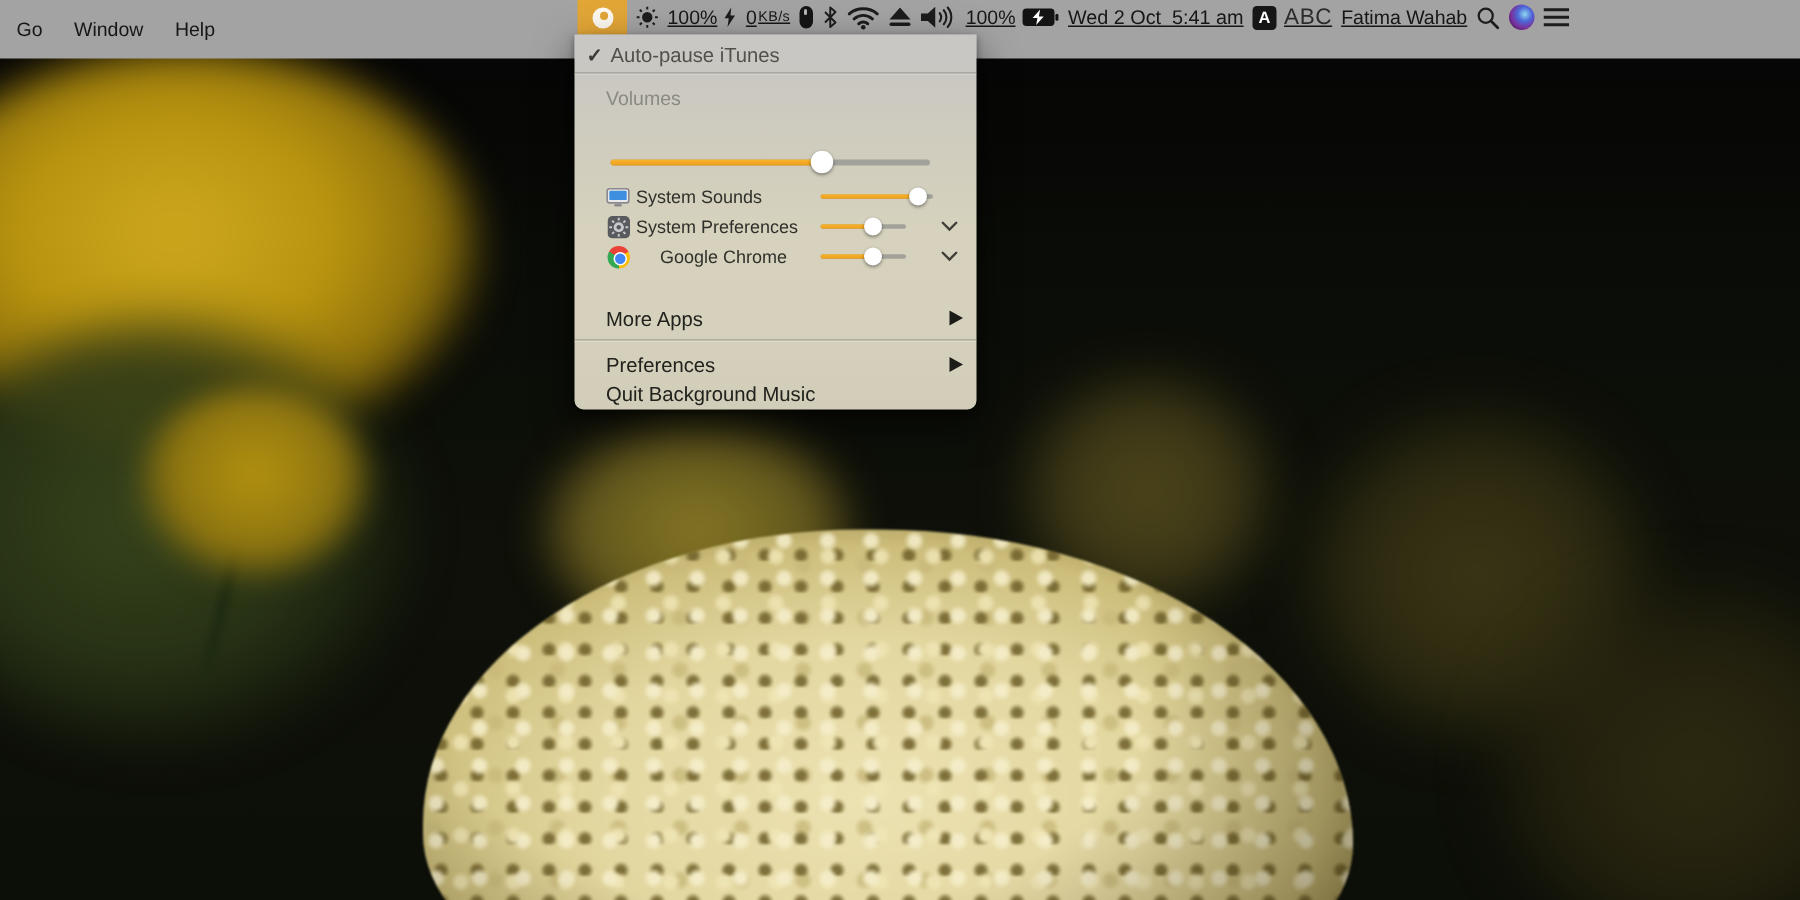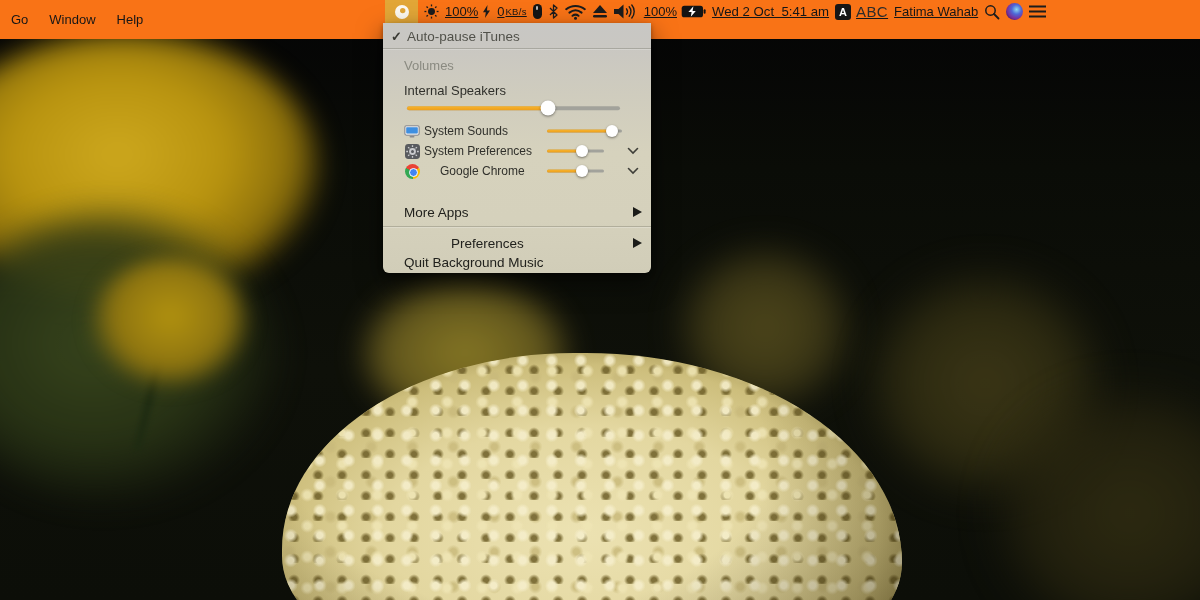--- a/index.html
+++ b/index.html
@@ -33,21 +33,21 @@
       radial-gradient(circle at 72% 58%, #efe5b5 3px, rgba(239,229,181,0) 7px),
       radial-gradient(circle at 50% 82%, #6e5f28 2.5px, rgba(110,95,40,0) 6px),
       radial-gradient(circle at 18% 68%, #c9ba7c 3px, rgba(201,186,124,0) 7px);
     background-size:29px 25px, 35px 31px, 24px 21px, 41px 35px; }
   .wp-shade { position:absolute; inset:0; border-radius:inherit;
     background:radial-gradient(ellipse at 40% 30%, rgba(0,0,0,0) 45%, rgba(25,20,5,.38) 85%, rgba(12,10,3,.6) 100%); }
   .wp-stem { left:150px; top:290px; width:7px; height:140px; border-radius:4px; transform:rotate(14deg);
     background:#1d2a11; filter:blur(3px); }
 
   
-  .menubar { position:absolute; left:0; top:0; width:1200px; height:39px; background:#f97316;
+  .menubar { position:absolute; left:0; top:0; width:1200px; height:39px; background:#a3a3a3;
     display:flex; align-items:flex-start; font-size:13px; color:#161616; z-index:5; }
   .appmenus { display:flex; align-items:center; gap:19px; padding-left:10px; height:100%; }
   .appmenu-item { display:flex; align-items:center; height:100%; padding:0 1px; }
   .statusbar { position:absolute; left:385px; top:0; height:23px; display:flex; align-items:center; gap:6px;text-decoration:underline; }
   .status-item { display:flex; align-items:center; height:23px; gap:4px; white-space:pre; }
   .bgm-button { width:33px; height:23px; display:flex; align-items:center; justify-content:center; }
   .small-caps { font-size:9.5px; letter-spacing:.3px; }
   .mouse-icon { width:9px; height:15px; background:#151515; border-radius:4.5px; position:relative; }
   .mouse-icon::after { content:''; position:absolute; left:3.2px; top:2px; width:2.4px; height:4px;
     border-radius:1.2px; background:#b8b7b6; }
@@ -96,21 +96,21 @@
   .chrome-logo { width:15px; height:15px; border-radius:50%; position:relative;
     background:conic-gradient(from -60deg, #ea4335 0 120deg, #fbbc05 0 240deg, #34a853 0 360deg); }
   .chrome-logo::after { content:''; position:absolute; left:4px; top:4px; width:7px; height:7px;
     border-radius:50%; background:#4285f4; border:1.5px solid #fff; }
   .finder-logo { width:15px; height:15px; border-radius:3.4px; overflow:hidden; position:relative;
     background:linear-gradient(90deg,#8fd0f2 0 50%, #1e6fd0 50% 100%); }
   .finder-logo::after { content:''; position:absolute; left:2.6px; right:2.6px; bottom:2.8px; height:5.5px;
     border:1.3px solid #0e3a66; border-top:none; border-radius:0 0 7px 7px; }
 
   .mi-bottom { padding-left:21px; font-size:13.5px; font-weight:500; color:#21211d; height:22px; }
-  .mi-moreapps { top:178px; } .mi-preferences { top:209px;margin-left:47px; } .mi-quit { top:228px; }
+  .mi-moreapps { top:178px; } .mi-preferences { top:209px; } .mi-quit { top:228px; }
   .arrow-right { position:absolute; right:9px; width:0; height:0;
     border-left:9px solid #1b1b18; border-top:5.5px solid transparent; border-bottom:5.5px solid transparent; }
 </style>
 </head>
 <body>
 
 <div id="stage">
 
   <div class="desktop">
     <div class="wp wp-topleft"></div>
@@ -251,21 +251,20 @@
   <div class="dropdown">
 
     <div class="mi mi-autopause">
       <span class="check-glyph">✓</span>
       <span>Auto-pause iTunes</span>
     </div>
     <div class="sep sep1"></div>
 
     <div class="mi volumes-header">Volumes</div>
 
-    <div class="mi device-label">Internal Speakers</div>
     <div class="slider slider-device">
       <span class="slider-track">
         <span class="slider-fill" style="width: 66%;"></span>
       </span>
       <span class="slider-knob" style="left: 66%;"></span>
     </div>
 
     <div class="app-row row-sounds">
       <span class="app-icon">
         <svg width="16" height="13" viewBox="0 0 16 13">

